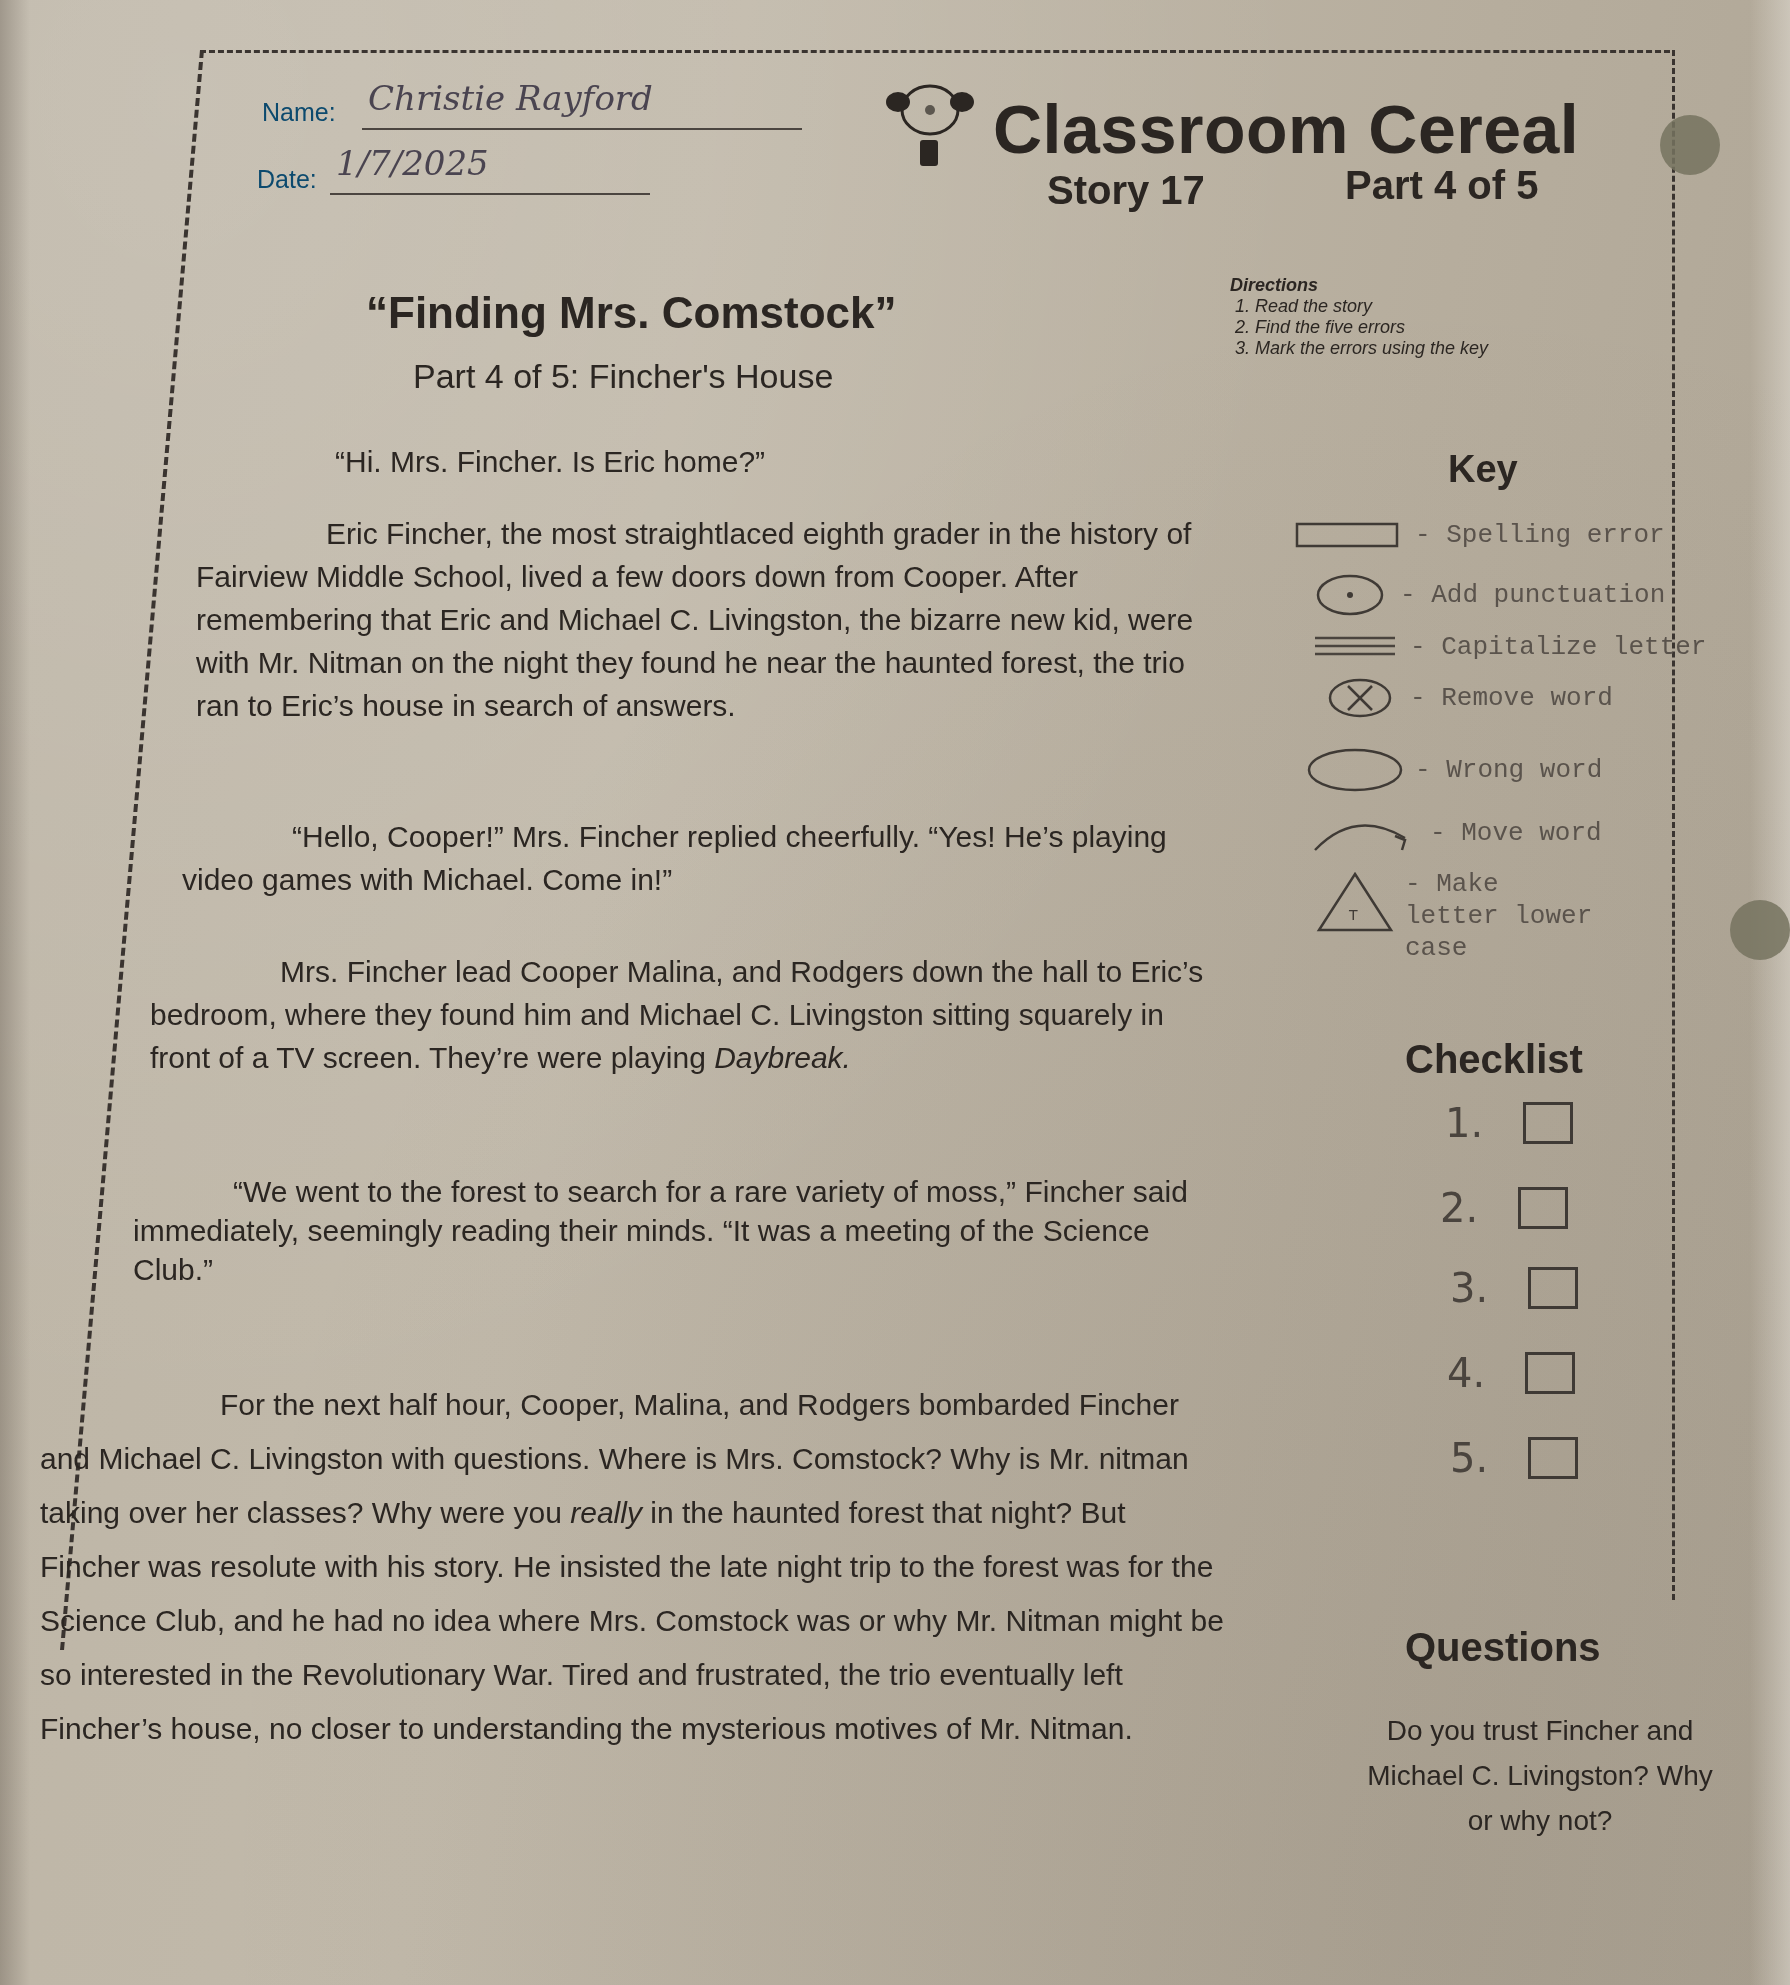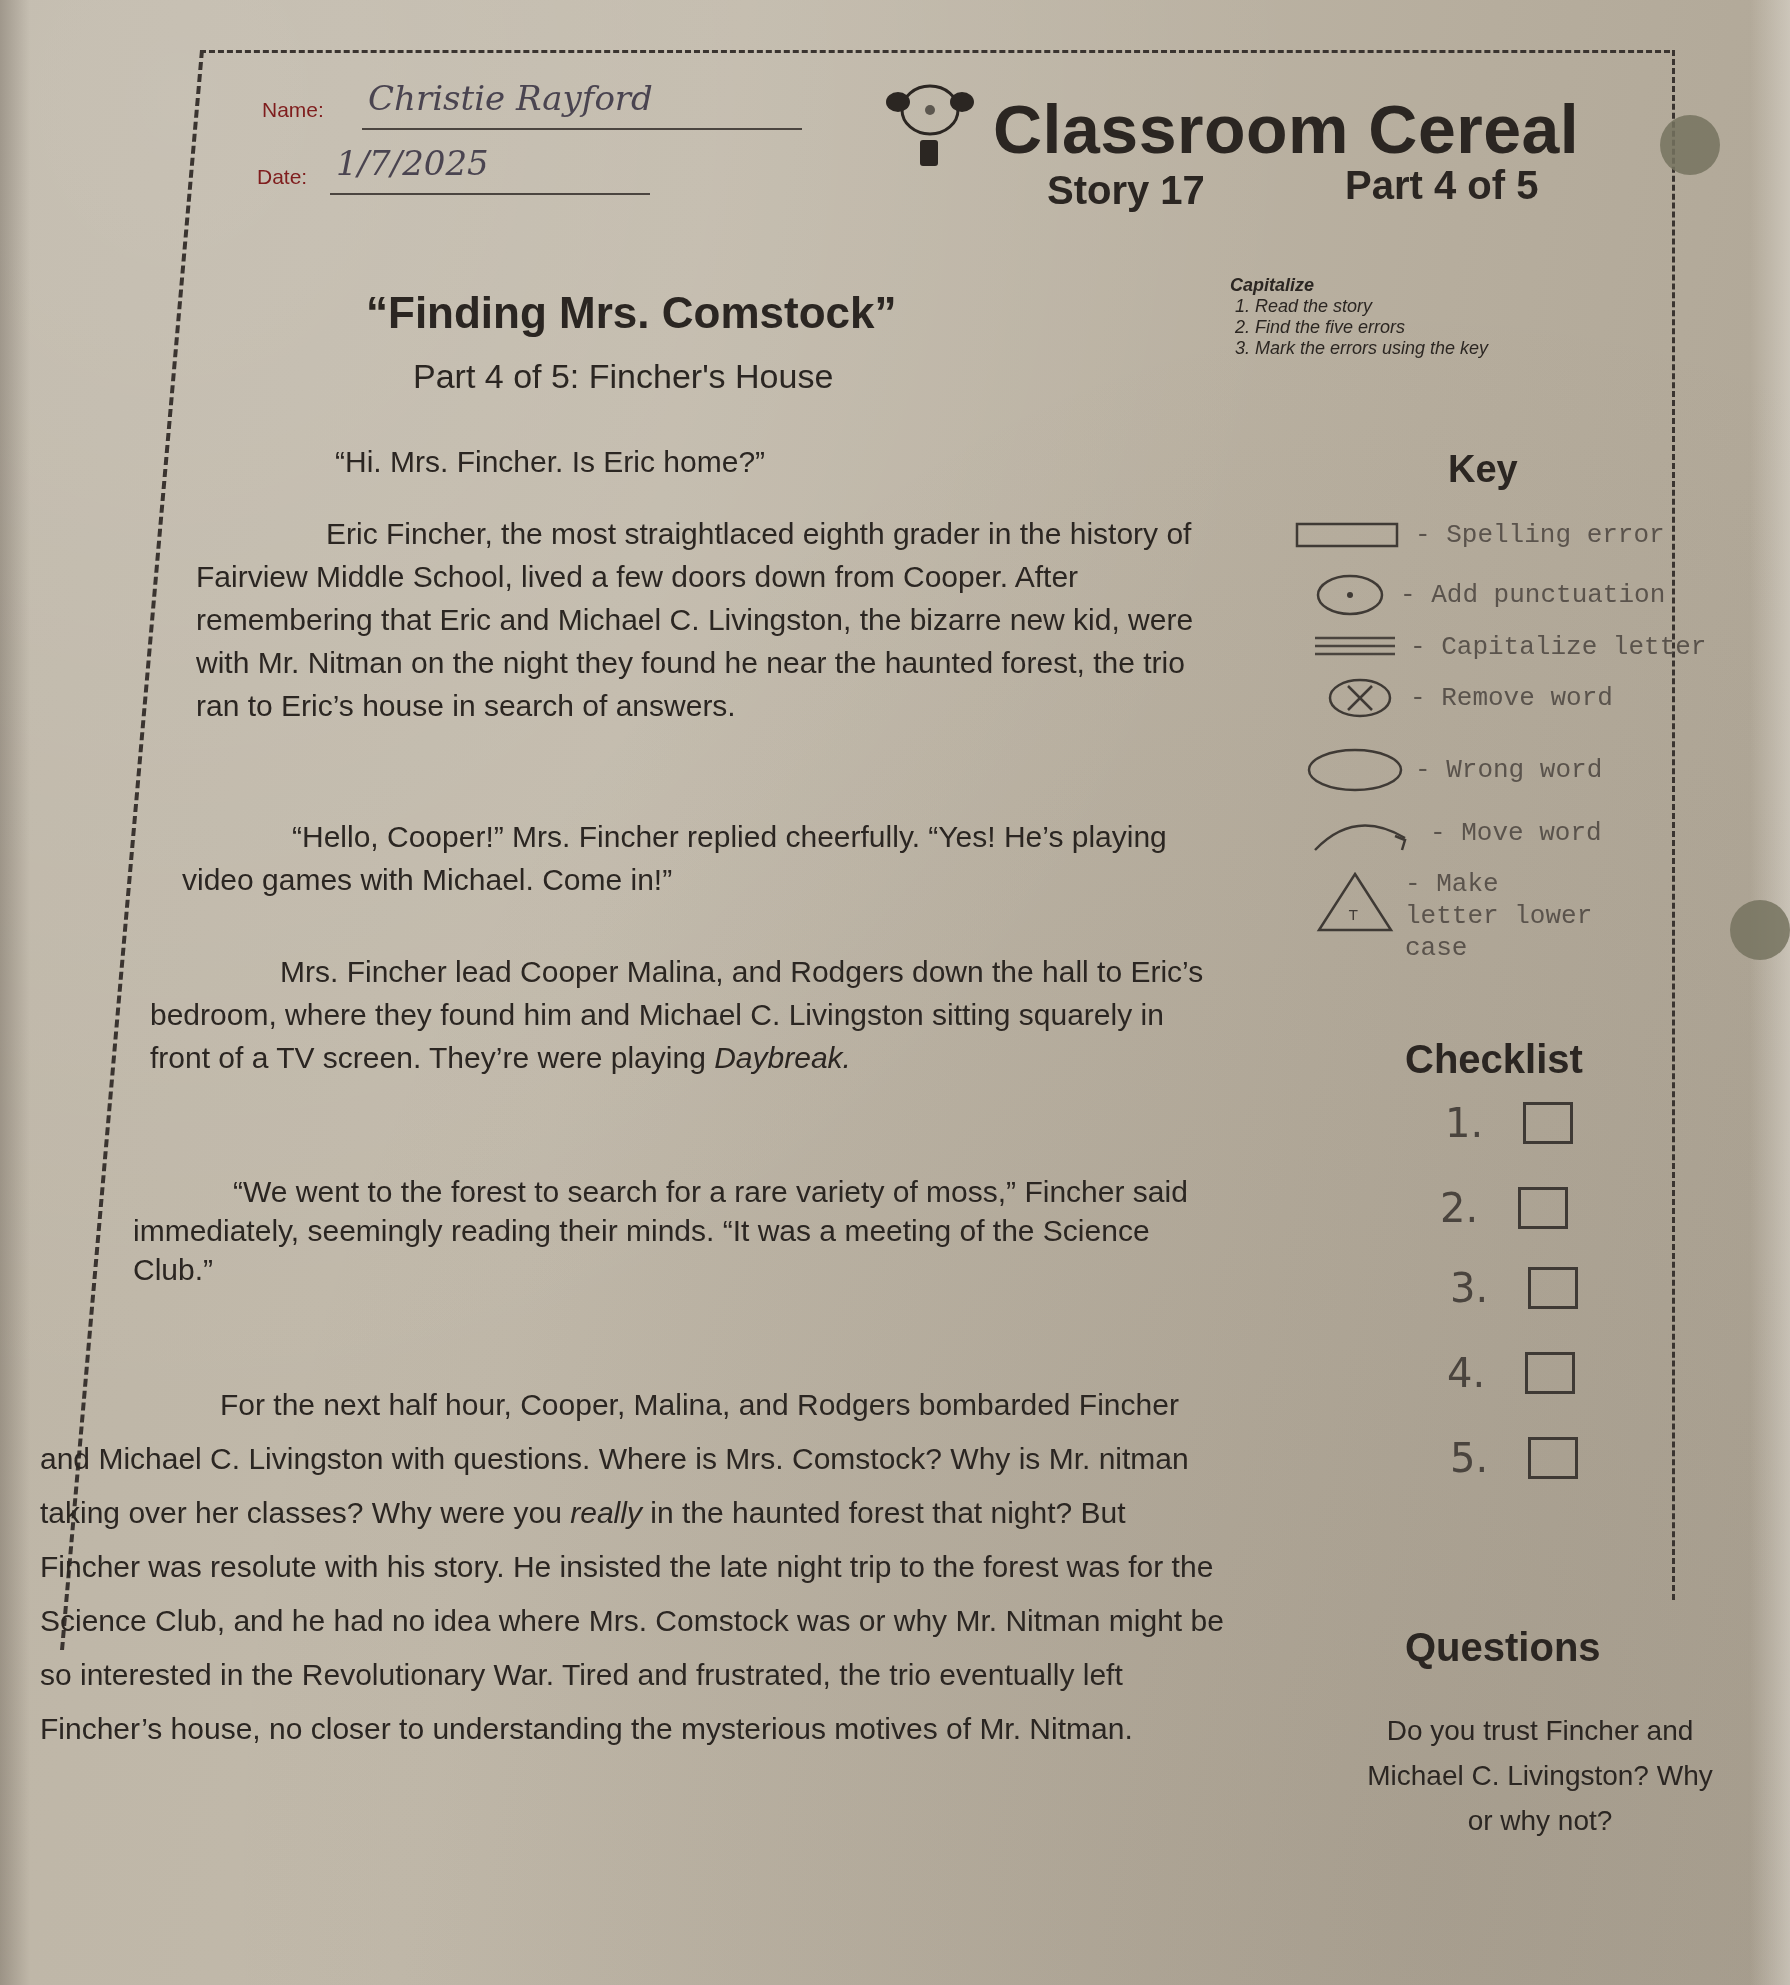--- a/index.html
+++ b/index.html
@@ -18,21 +18,21 @@
       background:linear-gradient(270deg, rgba(230,226,218,0.5), transparent); }
     .dash-top { position:absolute; left:200px; top:50px; width:1470px; height:0;
       border-top:3px dashed #3a3430; }
     .dash-left { position:absolute; left:200px; top:50px; height:1600px; width:0;
       border-left:4px dashed #3a3430; transform:skewX(-5deg); transform-origin:top left; }
     .dash-right { position:absolute; left:1672px; top:50px; height:1550px; width:0;
       border-left:3px dashed #3a3430; }
     .hole { position:absolute; width:60px; height:60px; border-radius:50%; background:#75735f; opacity:0.85; }
 
     .abs { position:absolute; }
-    .label-sm { font-size:21px; color:#7f1d1d; }
+    .label-sm { font-size:25px; color:#0c4a6e; }
     .hand { font-family:"DejaVu Serif", serif; font-style:italic; font-size:34px; color:#4a4450; }
     .uline { position:absolute; height:0; border-top:2px solid #4b4540; }
 
     .brand { font-size:68px; font-weight:bold; letter-spacing:0.5px; }
     .sub-h { font-size:40px; font-weight:bold; }
     .title { font-size:44px; font-weight:bold; }
     .subtitle { font-size:34px; }
     .dir-h { font-size:18px; font-weight:bold; font-style:italic; }
     .dir-i { font-size:18px; font-style:italic; }
     .key-h { font-size:38px; font-weight:bold; }
@@ -75,21 +75,21 @@
   </svg>
 </div>
 <div class="abs brand" style="left:985px;top:90px;margin-left:8px;">Classroom Cereal</div>
 <div class="abs sub-h" style="left:1047px;top:168px;">Story 17</div>
 <div class="abs sub-h" style="left:1345px;top:163px;">Part 4 of 5</div>
 
 <div class="abs title" style="left:366px;top:288px;">“Finding Mrs. Comstock”</div>
 <div class="abs subtitle" style="left:413px;top:357px;">Part 4 of 5: Fincher's House</div>
 
 <div class="abs" style="left:1230px;top:275px;">
-  <div class="dir-h">Capitalize</div>
+  <div class="dir-h">Directions</div>
   <div class="dir-i" style="margin-left:5px;">1. Read the story</div>
   <div class="dir-i" style="margin-left:5px;">2. Find the five errors</div>
   <div class="dir-i" style="margin-left:5px;">3. Mark the errors using the key</div>
 </div>
 
 <div class="abs key-h" style="left:1448px;top:448px;">Key</div>
 <div class="key-row" style="left:1295px;top:520px;">
   <svg width="110" height="30">
       <rect x="2" y="4" width="100" height="22" fill="none" stroke="#3f3a35" stroke-width="2.5"></rect>
     </svg>

